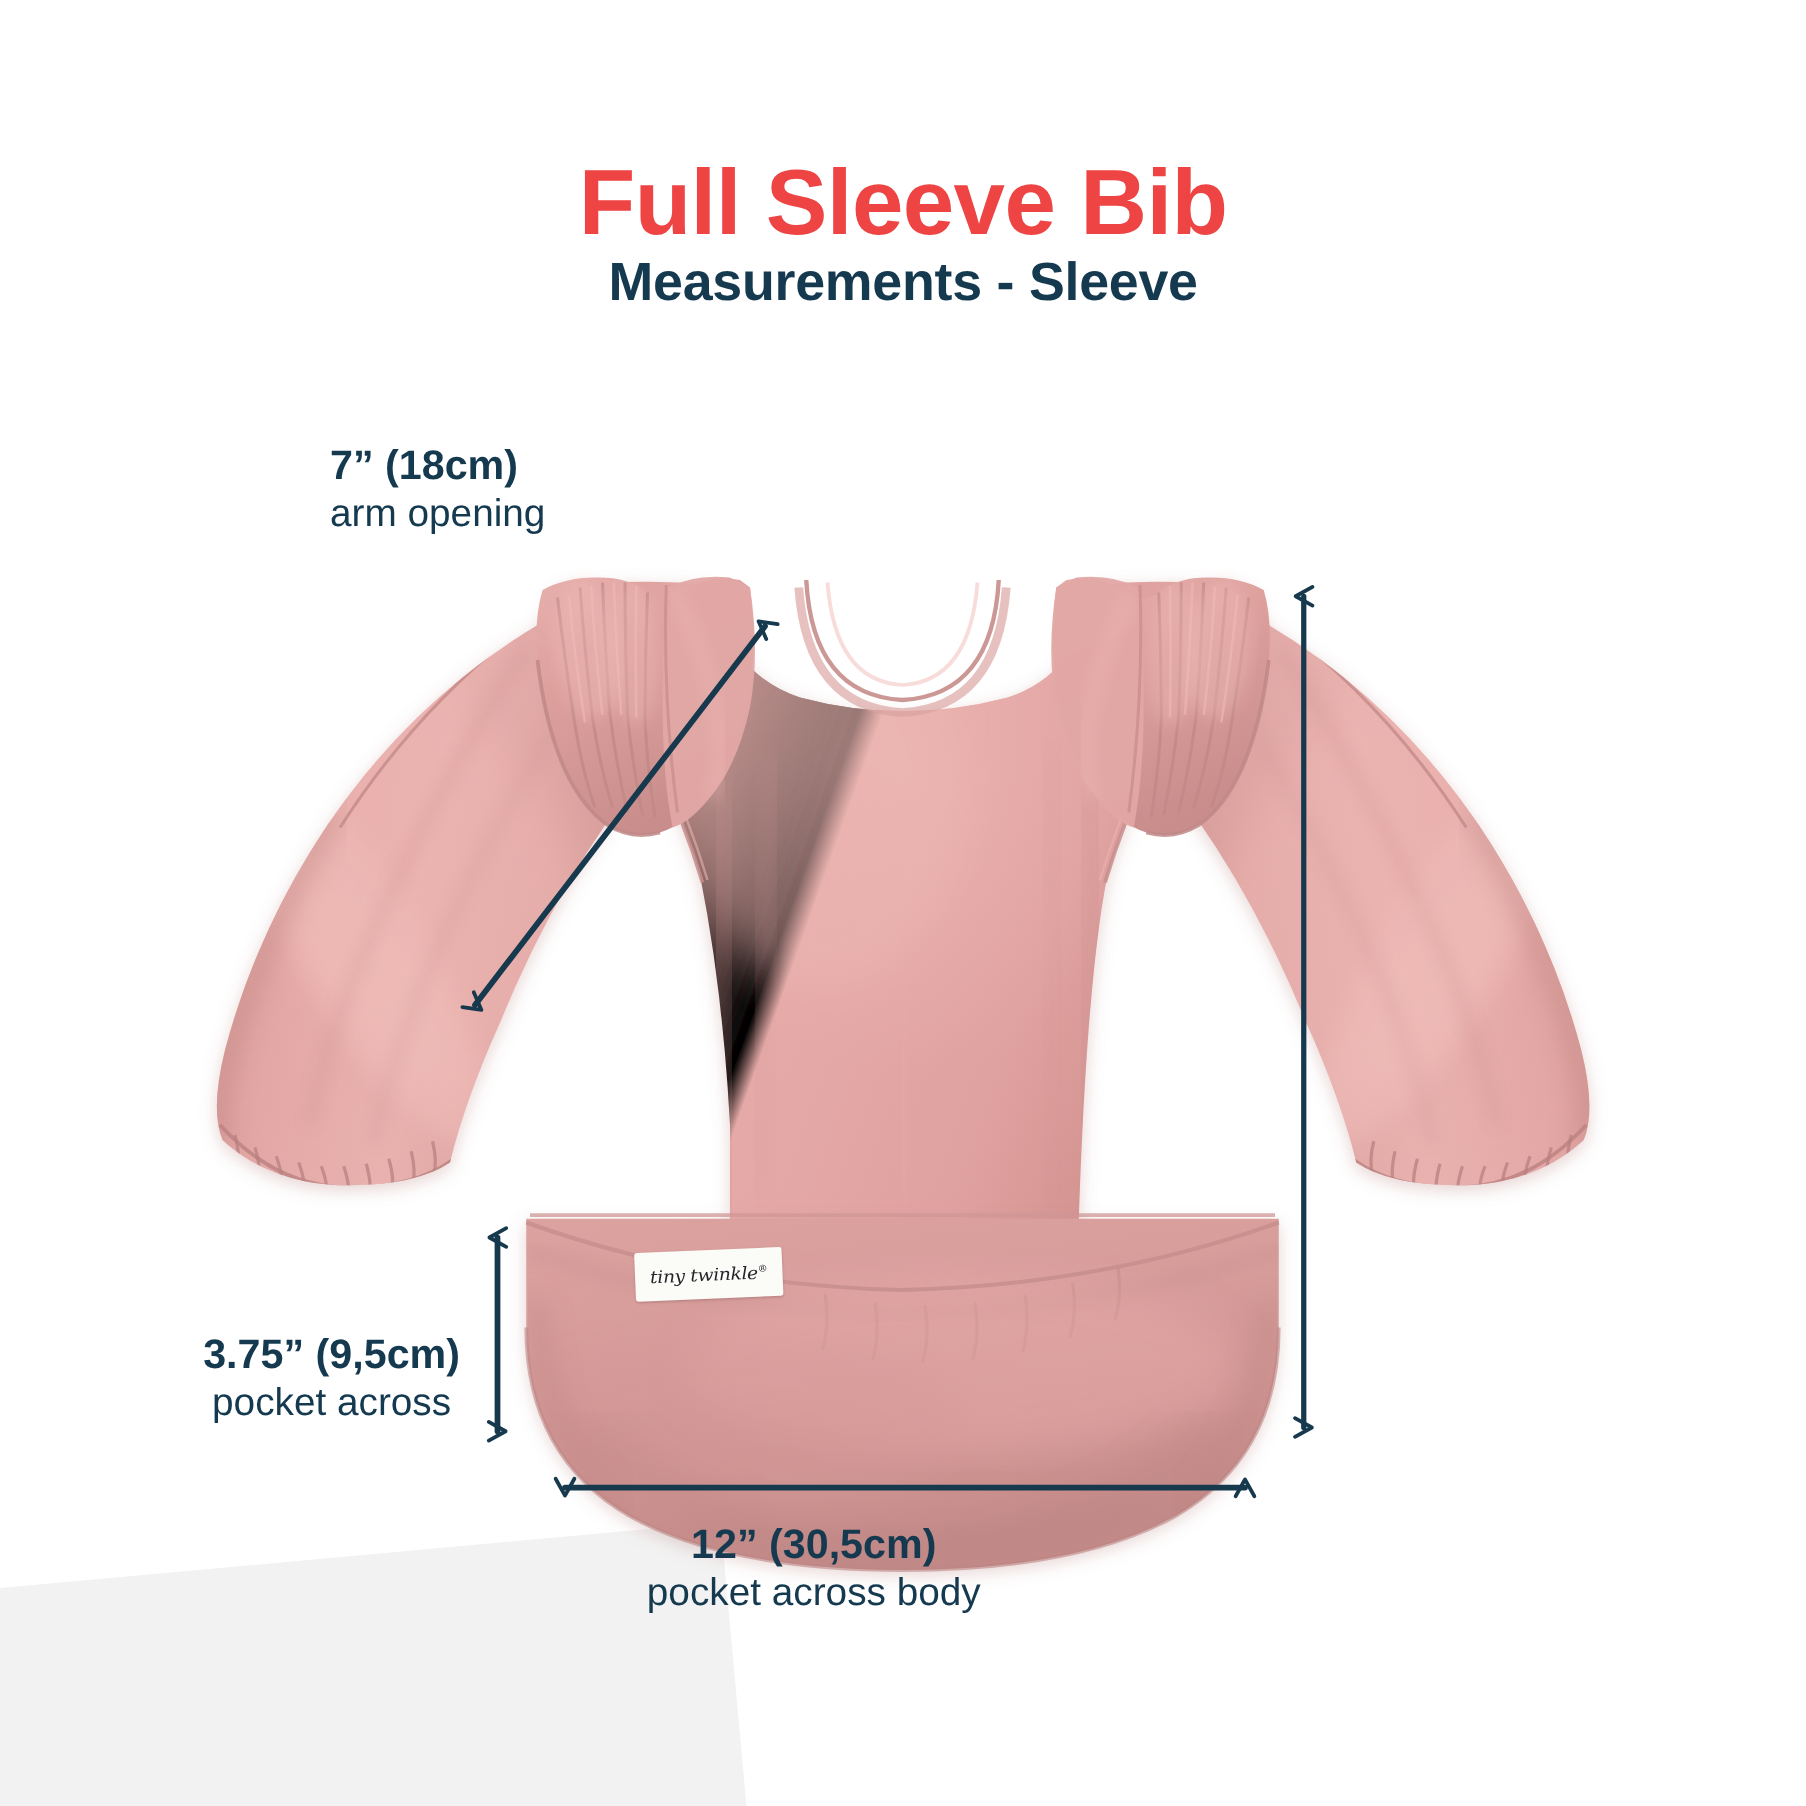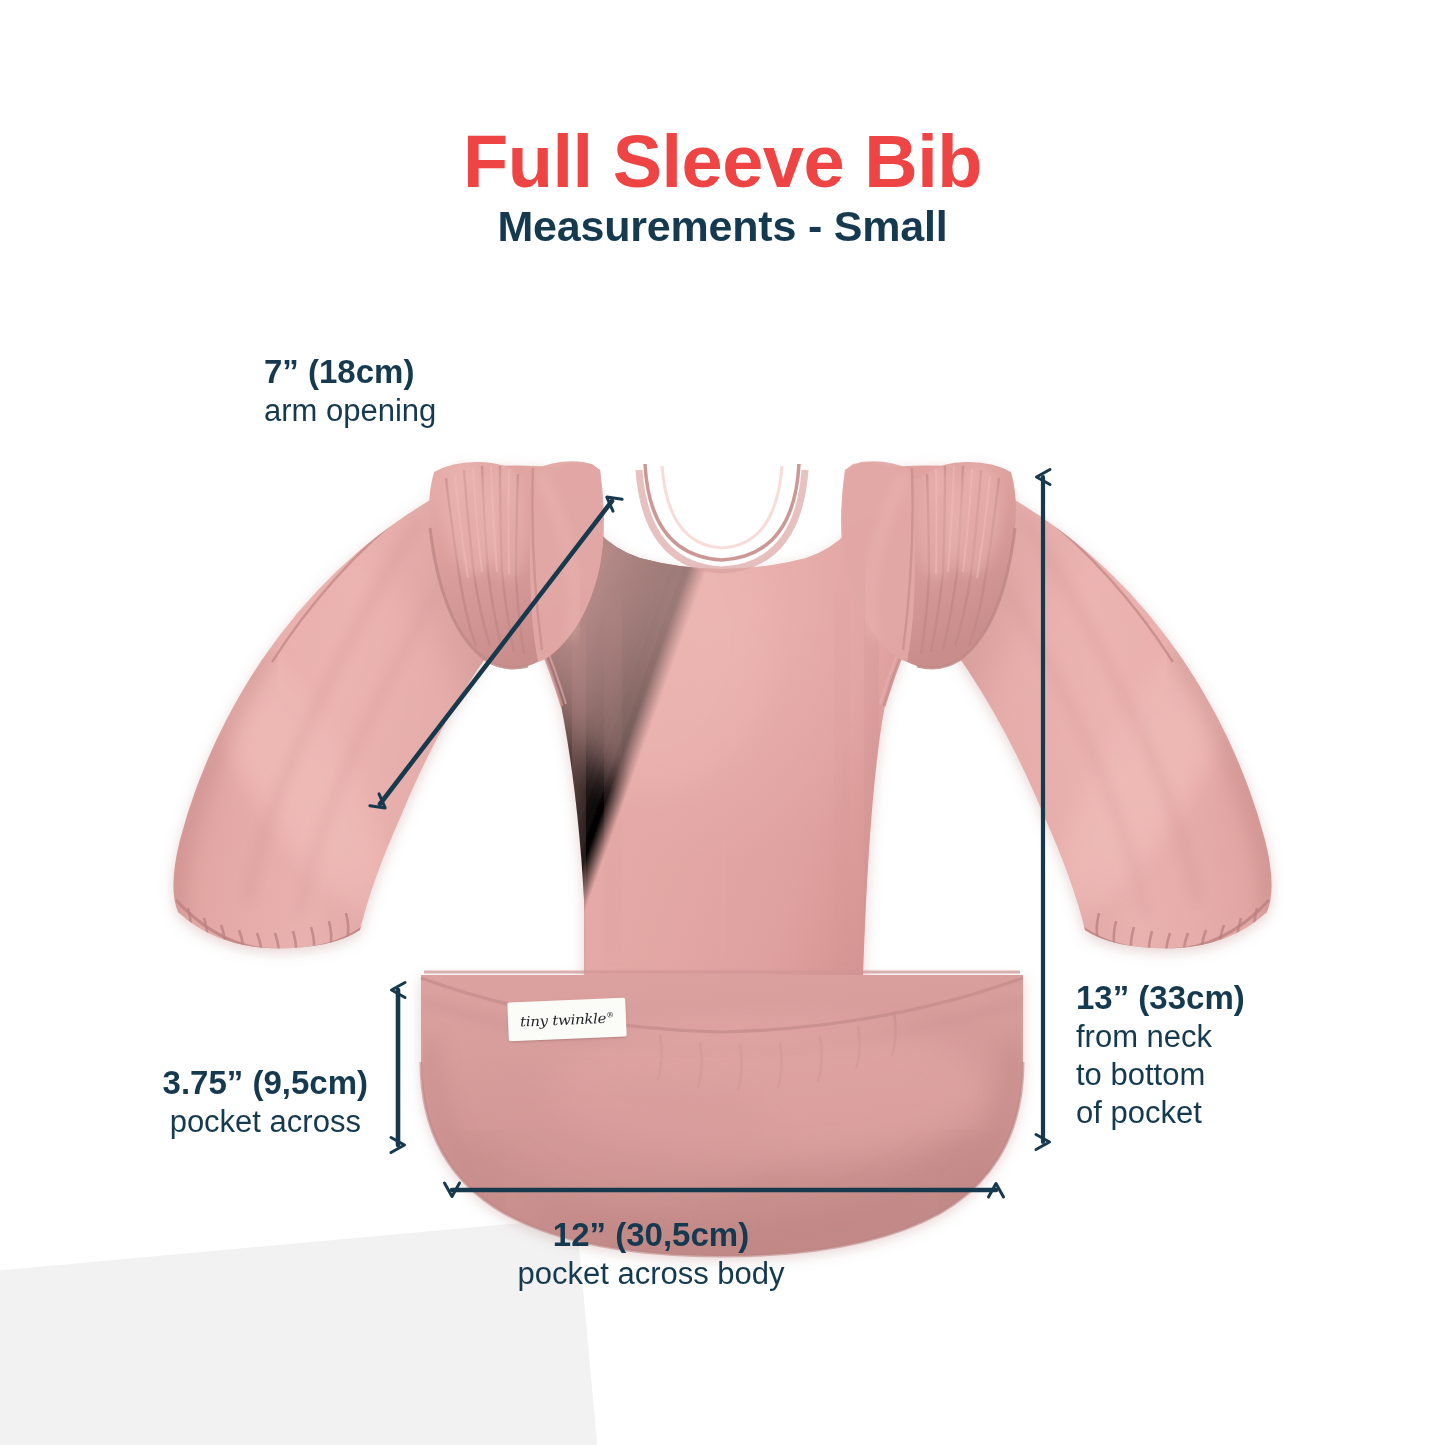--- a/index.html
+++ b/index.html
@@ -125,21 +125,21 @@
   }
 </style>
 </head>
 <body>
 
 <div id="stage">
 
   <div class="corner-wash"></div>
 
   <div class="title">Full Sleeve Bib</div>
-  <div class="subtitle">Measurements - Small</div>
+  <div class="subtitle">Measurements - Sleeve</div>
 
   <svg class="layer" viewBox="0 0 1445 1445">
     <defs>
       <linearGradient id="gBody" x1="0" y1="0" x2="1" y2="0.35">
         <stop offset="0%" stop-color="#d99c9a"></stop>
         <stop offset="18%" stop-color="#e3a7a4"></stop>
         <stop offset="45%" stop-color="#e6abа8"></stop>
         <stop offset="48%" stop-color="#e5aaa7"></stop>
         <stop offset="80%" stop-color="#dfa19f"></stop>
         <stop offset="100%" stop-color="#d2918f"></stop>
@@ -482,25 +482,19 @@
   <div id="label-arm" class="label">
     <span class="val">7” (18cm)</span>
     <span class="desc">arm opening</span>
   </div>
 
   <div id="label-pocket" class="label">
     <span class="val">3.75” (9,5cm)</span>
     <span class="desc">pocket across</span>
   </div>
 
-  <div id="label-neck" class="label">
-    <span class="val">13” (33cm)</span>
-    <span class="desc">from neck</span>
-    <span class="desc">to bottom</span>
-    <span class="desc">of pocket</span>
-  </div>
 
   <div id="label-width" class="label">
     <span class="val">12” (30,5cm)</span>
     <span class="desc">pocket across body</span>
   </div>
 
 </div>
 
 </body></html>

